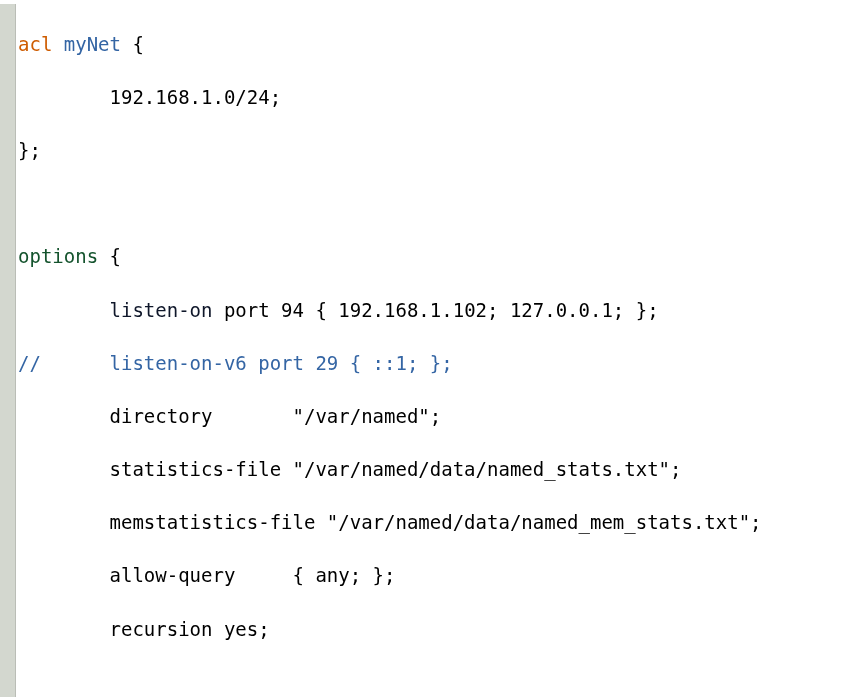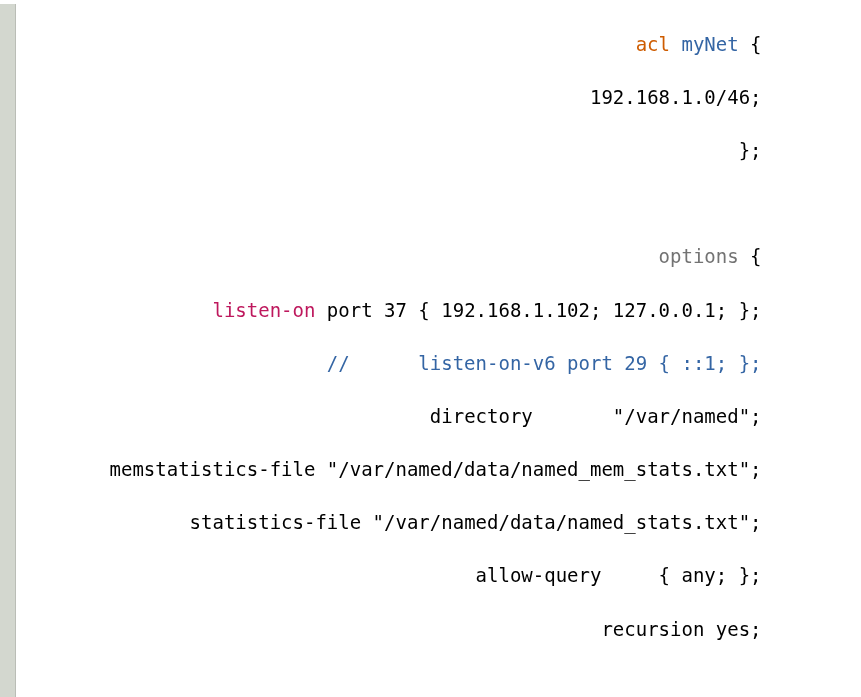--- a/index.html
+++ b/index.html
@@ -19,44 +19,44 @@
   width: 16px;
   background: #d3d7cf;
   border-right: 1px solid #babdb6;
   flex-shrink: 0;
   position: relative;
 }
 .code {
   padding-left: 2px;
   white-space: pre;
 }
-.line { display: block; text-align: right; }
+.line { display: block; }
 .kw-acl { color: #ce5c00; }
-.kw-options { color: #737373; margin-left: 17px; }
+.kw-options { color: #14532d; }
 .name { color: #3465a4; }
-.directive { color: #be185d; }
+.directive { color: #0f172a; }
 .comment { color: #3465a4; }
 .punct { color: #000000; }
 </style>
 </head>
 <body>
 
 <div class="editor">
   <div class="gutter"></div>
   <div class="code">
 <span class="line"><span class="kw-acl">acl</span> <span class="name">myNet</span><span class="punct"> {</span></span>
-<span class="line">        192.168.1.0/46;</span>
+<span class="line">        192.168.1.0/24;</span>
 <span class="line">};</span>
 <span class="line"> </span>
 <span class="line"><span class="kw-options">options</span><span class="punct"> {</span></span>
-<span class="line"><span>        </span><span class="directive">listen-on</span><span> port 37 { 192.168.1.102; 127.0.0.1; };</span></span>
+<span class="line"><span>        </span><span class="directive">listen-on</span><span> port 94 { 192.168.1.102; 127.0.0.1; };</span></span>
 <span class="line"><span class="comment">//</span><span class="comment">      listen-on-v6 port 29 { ::1; };</span></span>
 <span class="line">        directory       "/var/named";</span>
+<span class="line">        statistics-file "/var/named/data/named_stats.txt";</span>
 <span class="line">        memstatistics-file "/var/named/data/named_mem_stats.txt";</span>
-<span class="line">        statistics-file "/var/named/data/named_stats.txt";</span>
 <span class="line">        allow-query     { any; };</span>
 <span class="line">        recursion yes;</span>
 
 
 
 
 
 
 
 

